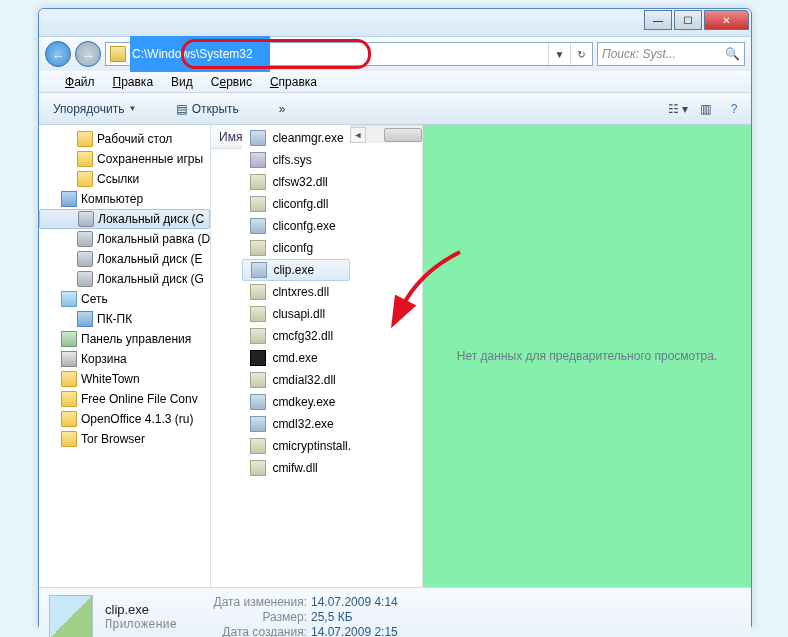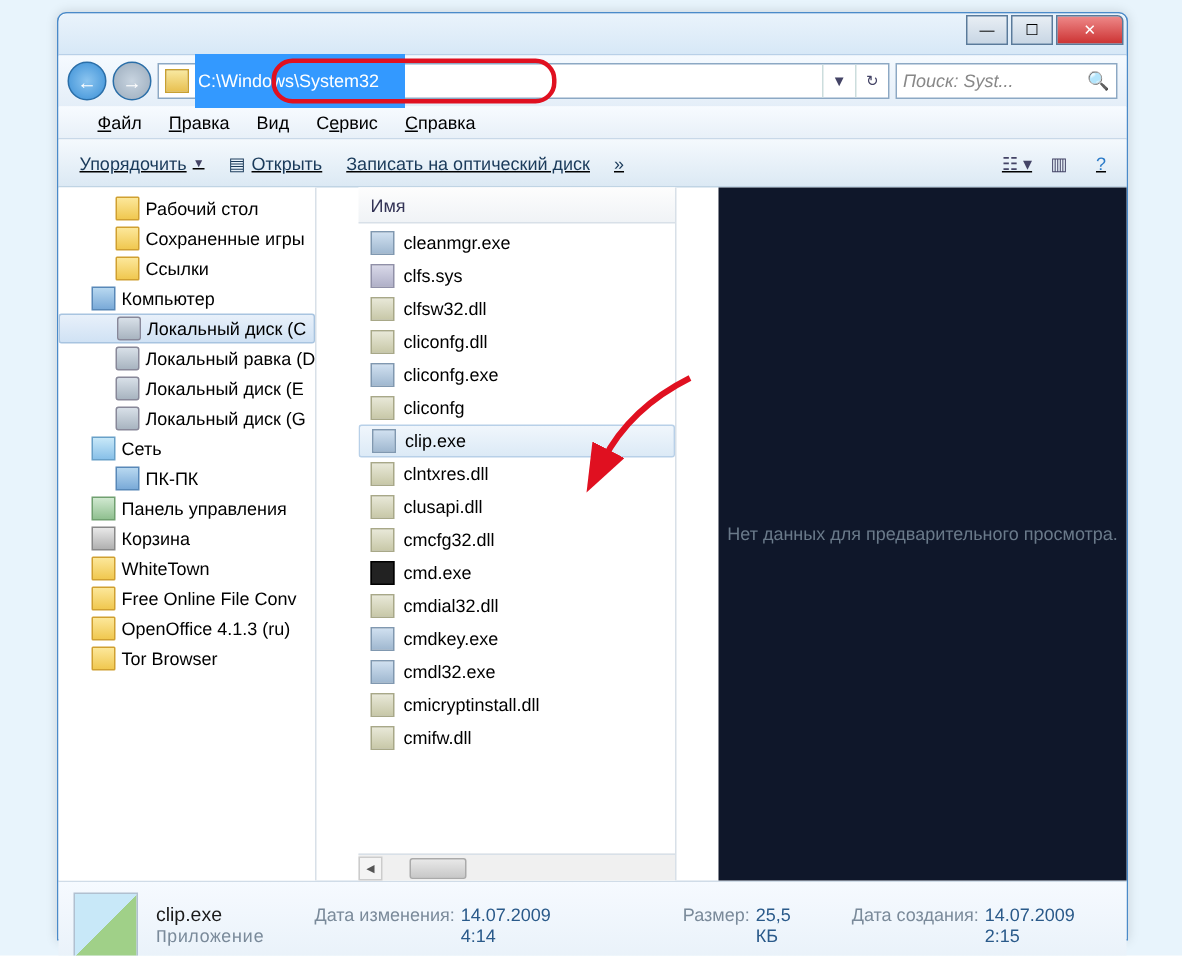--- a/index.html
+++ b/index.html
@@ -16,57 +16,57 @@
 .addricon{width:16px;height:16px;margin:0 4px;background:linear-gradient(#f8e8a0,#e8c050);border:1px solid #c8a030;}
 .addrinput{flex:1;border:none;height:36px;font-size:12px;background:#3399ff;color:#fff;padding:0 2px;max-width:140px;}
 .addrbtns{display:flex;margin-left:auto;}
 .abtn{width:22px;height:22px;display:flex;align-items:center;justify-content:center;border-left:1px solid #cdd;cursor:pointer;font-size:10px;color:#446;}
 .annot{position:absolute;border:3px solid #e01020;border-radius:14px;left:75px;top:-4px;width:190px;height:30px;pointer-events:none;}
 .searchbox{width:148px;height:24px;border:1px solid #8ca8c4;background:#fff;display:flex;align-items:center;padding:0 4px;color:#888;font-style:italic;}
 .searchbox .sicon{margin-left:auto;color:#5a8ac0;font-style:normal;}
 .menubar{height:22px;background:linear-gradient(#f7fbff,#e8f0f8);border-bottom:1px solid #c8d8e8;display:flex;align-items:center;padding:0 18px;gap:2px;}
 .menuitem{padding:2px 8px;cursor:pointer;}
 .menuitem u{text-decoration:underline;}
-.toolbar{height:32px;background:linear-gradient(#f4f9fd,#dce9f4);border-bottom:1px solid #c0d4e4;display:flex;align-items:center;padding:0 6px;gap:0;text-decoration:underline;}
+.toolbar{height:32px;background:linear-gradient(#f4f9fd,#dce9f4);border-bottom:1px solid #c0d4e4;display:flex;align-items:center;padding:0 6px;gap:24px;}
 .tbtn{padding:4px 8px;display:flex;align-items:center;gap:4px;cursor:pointer;color:#1a3a5a;}
 .tbtn .dd{font-size:8px;color:#446;}
 .tright{margin-left:auto;display:flex;gap:6px;align-items:center;}
 .ticon{width:22px;height:20px;display:flex;align-items:center;justify-content:center;cursor:pointer;color:#446;}
-.body{display:flex;height:462px;gap:28px;}
+.body{display:flex;height:462px;}
 .tree{width:172px;border-right:1px solid #d8e0e8;overflow:hidden;background:#fff;padding-top:4px;}
 .tnode{display:flex;align-items:center;height:20px;padding-left:6px;gap:4px;cursor:pointer;white-space:nowrap;overflow:hidden;}
 .tnode.sel{background:linear-gradient(#e8f0fa,#d0e2f4);border:1px solid #a8c4e0;border-radius:2px;}
 .tnode .ti{width:16px;height:16px;flex-shrink:0;}
 .ti.folder{background:linear-gradient(#fce79a,#f0c850);border:1px solid #d0a030;border-radius:1px;}
 .ti.drive{background:linear-gradient(#d8e0e8,#a8b4c0);border:1px solid #889;border-radius:2px;}
 .ti.comp{background:linear-gradient(#b8d8f0,#7aaad8);border:1px solid #5888b8;}
 .ti.net{background:linear-gradient(#c8e8f8,#88c0e8);border:1px solid #68a0c8;}
 .ti.cp{background:linear-gradient(#d0e8d0,#90c090);border:1px solid #70a070;}
 .ti.bin{background:linear-gradient(#e8e8e8,#b0b0b0);border:1px solid #888;}
 .ind0{padding-left:22px;text-align:center;}.ind1{padding-left:38px;}
-.flist{width:212px;border-right:1px solid #d8e0e8;background:#fff;position:relative;display:flex;flex-direction:column;}
+.flist{width:212px;border-right:1px solid #d8e0e8;background:#fff;position:relative;display:flex;}
 .colhdr{height:24px;border-bottom:1px solid #d8e0e8;display:flex;align-items:center;padding-left:8px;color:#335;background:linear-gradient(#fdfdfd,#f0f3f6);}
 .files{flex:1;overflow:hidden;padding-top:2px;}
 .frow{display:flex;align-items:center;height:22px;padding-left:8px;gap:6px;cursor:pointer;}
 .frow.sel{background:linear-gradient(#f0f6fc,#dceaf6);border:1px solid #b8d0e8;border-radius:2px;}
 .fi{width:16px;height:16px;flex-shrink:0;}
 .fi.exe{background:linear-gradient(#d0e0f0,#a0b8d0);border:1px solid #8098b0;}
 .fi.dll{background:linear-gradient(#e8e8d8,#c8c8a8);border:1px solid #a8a888;}
 .fi.sys{background:linear-gradient(#d8d8e8,#b0b0c8);border:1px solid #9090a8;}
 .fi.cmd{background:#222;border:1px solid #000;}
 .hscroll{height:18px;border-top:1px solid #d8e0e8;display:flex;align-items:center;background:#f0f0f0;}
 .hscroll .thumb{width:38px;height:14px;background:linear-gradient(#e8e8e8,#c8c8c8);border:1px solid #aaa;margin-left:18px;border-radius:2px;}
 .hscroll .arr{width:16px;height:16px;display:flex;align-items:center;justify-content:center;font-size:9px;color:#555;border:1px solid #ccc;background:#f4f4f4;}
-.preview{flex:1;display:flex;align-items:center;justify-content:center;color:#6a7a8a;background:#0f172a;}
+.preview{flex:1;display:flex;align-items:center;justify-content:center;color:#6a7a8a;background:#86efac;}
 .details{height:58px;border-top:1px solid #d0dce8;background:linear-gradient(#f6faff,#e8f1f9);display:flex;align-items:center;padding:6px 10px;gap:12px;}
 .dthumb{width:44px;height:44px;background:linear-gradient(135deg,#c8e8f8 50%,#a0d088 50%);border:1px solid #b0c0d0;}
 .dinfo{display:flex;flex-direction:column;gap:1px;}
 .dname{color:#1a1a1a;font-size:13px;}
 .dtype{color:#7a8a9a;font-family:Liberation Mono, monospace;}
-.dprops{display:flex;gap:1px;margin-left:8px;}
+.dprops{display:flex;flex-direction:column;gap:1px;margin-left:8px;}
 .dprop{display:flex;gap:4px;}
 .dprop .k{color:#7a8a9a;text-align:right;width:110px;}
 .dprop .v{color:#2a5a8a;}
 .arrow{position:absolute;left:400px;top:252px;pointer-events:none;}
 .arrow svg{overflow:visible;}
 </style>
 </head>
 <body>
 
 <div class="window">
@@ -105,23 +105,20 @@
   </div>
 
   <div class="toolbar">
     <div class="tbtn">
         <span>Упорядочить</span>
         <span class="dd">▼</span>
       </div>
     <div class="tbtn">
         <span>▤</span>
         <span>Открыть</span>
-      </div>
-    <div class="tbtn">
-        <span>Записать на оптический диск</span>
       </div>
     <div class="tbtn">»</div>
     <div class="tright">
       <div class="ticon">☷ ▾</div>
       <div class="ticon">▥</div>
       <div class="ticon" style="color:#2a7ac8;">?</div>
     </div>
   </div>
 
   <div class="body">

